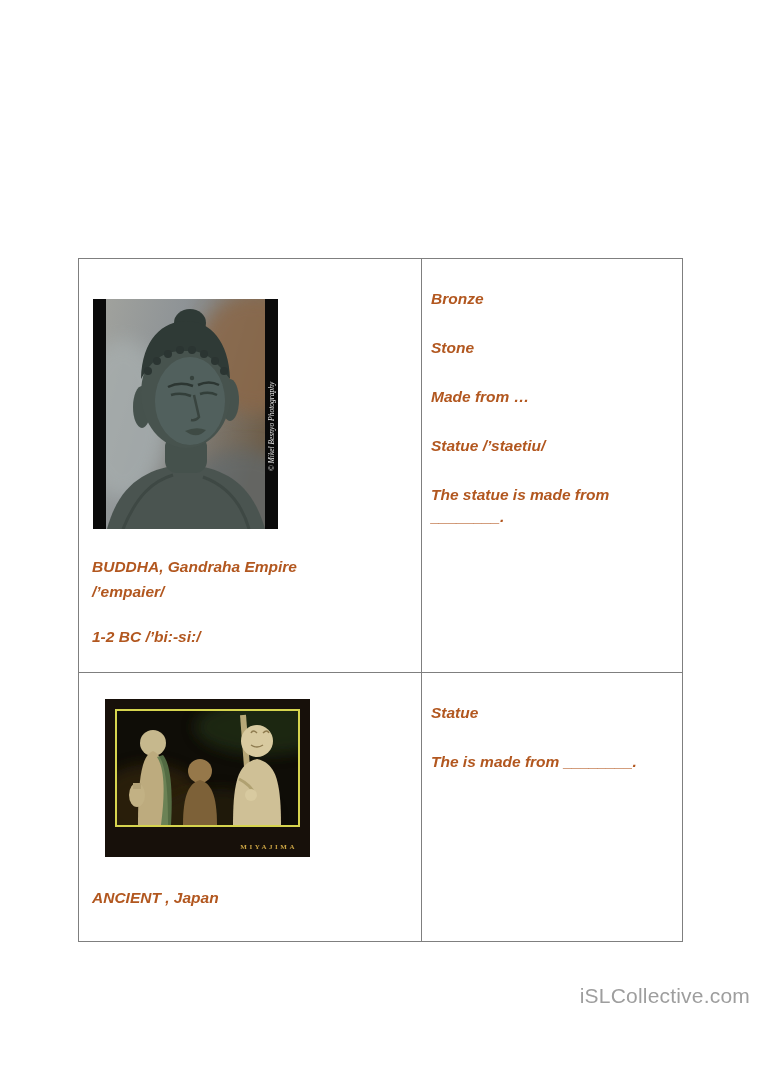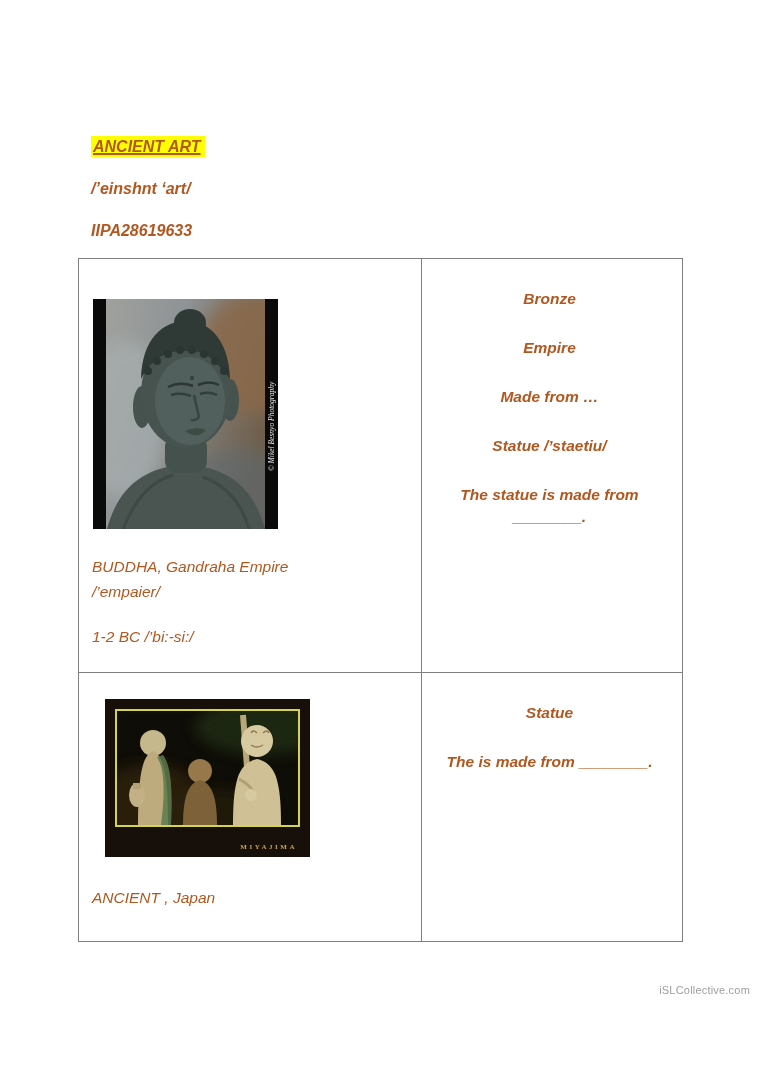--- a/index.html
+++ b/index.html
@@ -32,61 +32,56 @@
     width:604px;
     border-collapse:collapse;
     table-layout:fixed;
   }
   table.grid td {
     border:1px solid #7F7F7F;
     vertical-align:top;
     background:#fff;
   }
   td.c-left  { width:343px; }
-  td.c-right { width:261px;text-align:center; }
+  td.c-right { width:261px; }
   tr.r1 td { height:414px; }
   tr.r2 td { height:269px; }
 
   .photo-wrap { display:block; }
   .photo-buddha   { margin:40px 0 0 14px; width:185px; height:230px; }
   .photo-miyajima { margin:26px 0 0 14px; width:205px; height:158px;padding-left:12px; }
 
   .cap {
     margin:25px 0 0 13px;
-    color:#B2571F; font-weight:normal; font-style:italic;
+    color:#B2571F; font-weight:bold; font-style:italic;
     font-size:15.5px; line-height:25px;
     width:300px;
   }
   .cap.gap { margin-top:20px; }
   .cap.miy { margin-top:28px; }
 
   .c-right .vocab { padding:29px 10px 0 9px; }
   .c-right .vocab p {
     color:#B2571F; font-weight:bold; font-style:italic;
     font-size:15.5px; line-height:22px;
     margin:0 0 27px 0;
     width:237px;
   }
   
   .site-footer {
     position:absolute; right:16px; top:984px;
-    color:#9E9E9E; font-size:11px; font-weight:500;
+    color:#9E9E9E; font-size:21px; font-weight:500;
     letter-spacing:0.2px;
   }
 </style>
 </head>
 <body>
 
 <div class="page">
 
-  <div class="doc-header">
-    <p><span class="hl">ANCIENT ART</span></p>
-    <p>/’einshnt ‘art/</p>
-    <p>IIPA28619633</p>
-  </div>
 
   <table class="grid">
     <tbody>
         <tr class="r1">
       <td class="c-left">
         <div class="photo-wrap photo-buddha">
           <svg width="185" height="230" viewBox="0 0 185 230">
             <defs>
               <linearGradient id="bbg" x1="0" y1="0" x2="1" y2="0.35">
                 <stop offset="0" stop-color="#a3a49e"></stop>
@@ -142,21 +137,21 @@
             <text transform="translate(181 172) rotate(-90)" font-size="7.5" font-style="italic" fill="#e6e6e6" font-family="Liberation Serif, serif">© Mikel Besnyo Photography</text>
           </svg>
         </div>
         <p class="cap"><span>BUDDHA, Gandraha Empire</span><br>
            <span>/’empaier/</span></p>
         <p class="cap gap">1-2 BC /’bi:-si:/</p>
       </td>
       <td class="c-right">
         <div class="vocab">
           <p>Bronze</p>
-          <p>Empire</p>
+          <p>Stone</p>
           <p>Made from …</p>
           <p>Statue /’staetiu/</p>
           <p>The statue is made from ________.</p>
         </div>
       </td>
     </tr>
     <tr class="r2">
       <td class="c-left">
         <div class="photo-wrap photo-miyajima">
           <svg width="205" height="158" viewBox="0 0 205 158">

